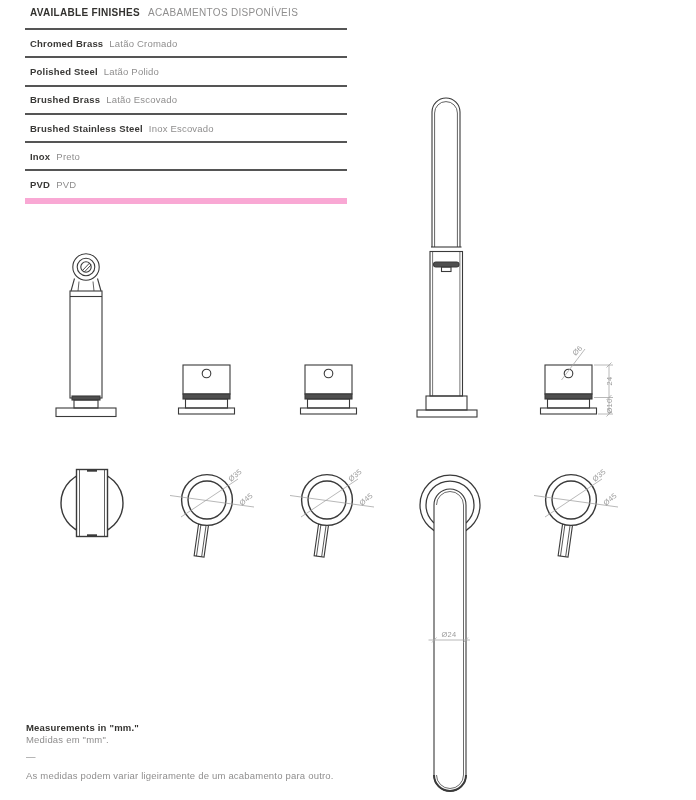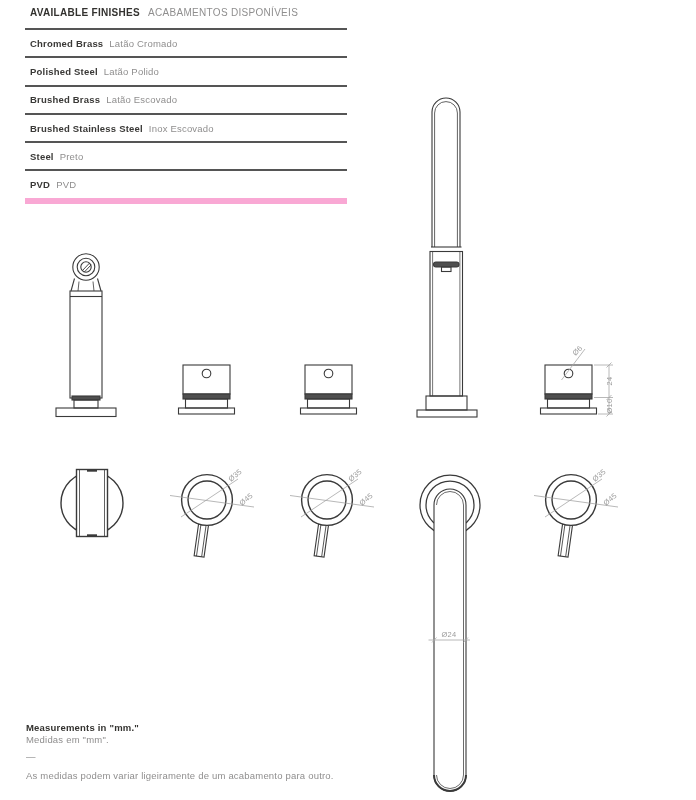--- a/index.html
+++ b/index.html
@@ -42,21 +42,21 @@
     </div>
     <div class="frow">
       <span class="en">Brushed Brass</span>
       <span class="pt">Latão Escovado</span>
     </div>
     <div class="frow">
       <span class="en">Brushed Stainless Steel</span>
       <span class="pt">Inox Escovado</span>
     </div>
     <div class="frow">
-      <span class="en">Steel</span>
+      <span class="en">Inox</span>
       <span class="pt">Preto</span>
     </div>
     <div class="frow">
       <span class="en">PVD</span>
       <span class="pt">PVD</span>
     </div>
   </div>
 
   <svg class="draw" width="696" height="800" viewBox="0 0 696 800">
     <defs>

